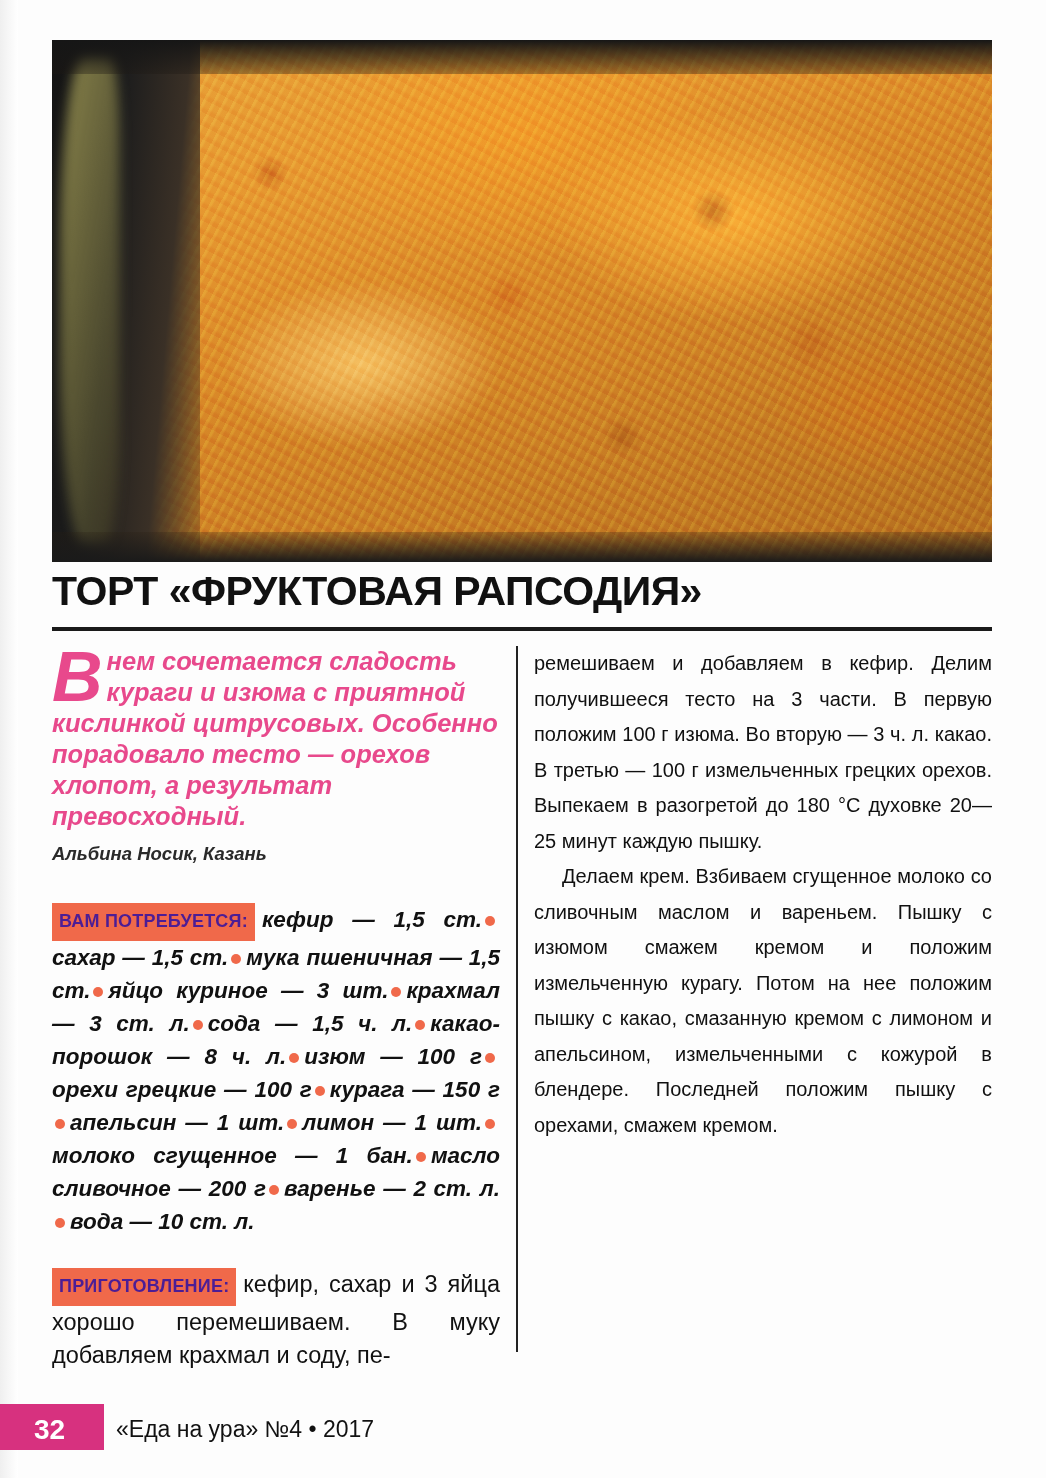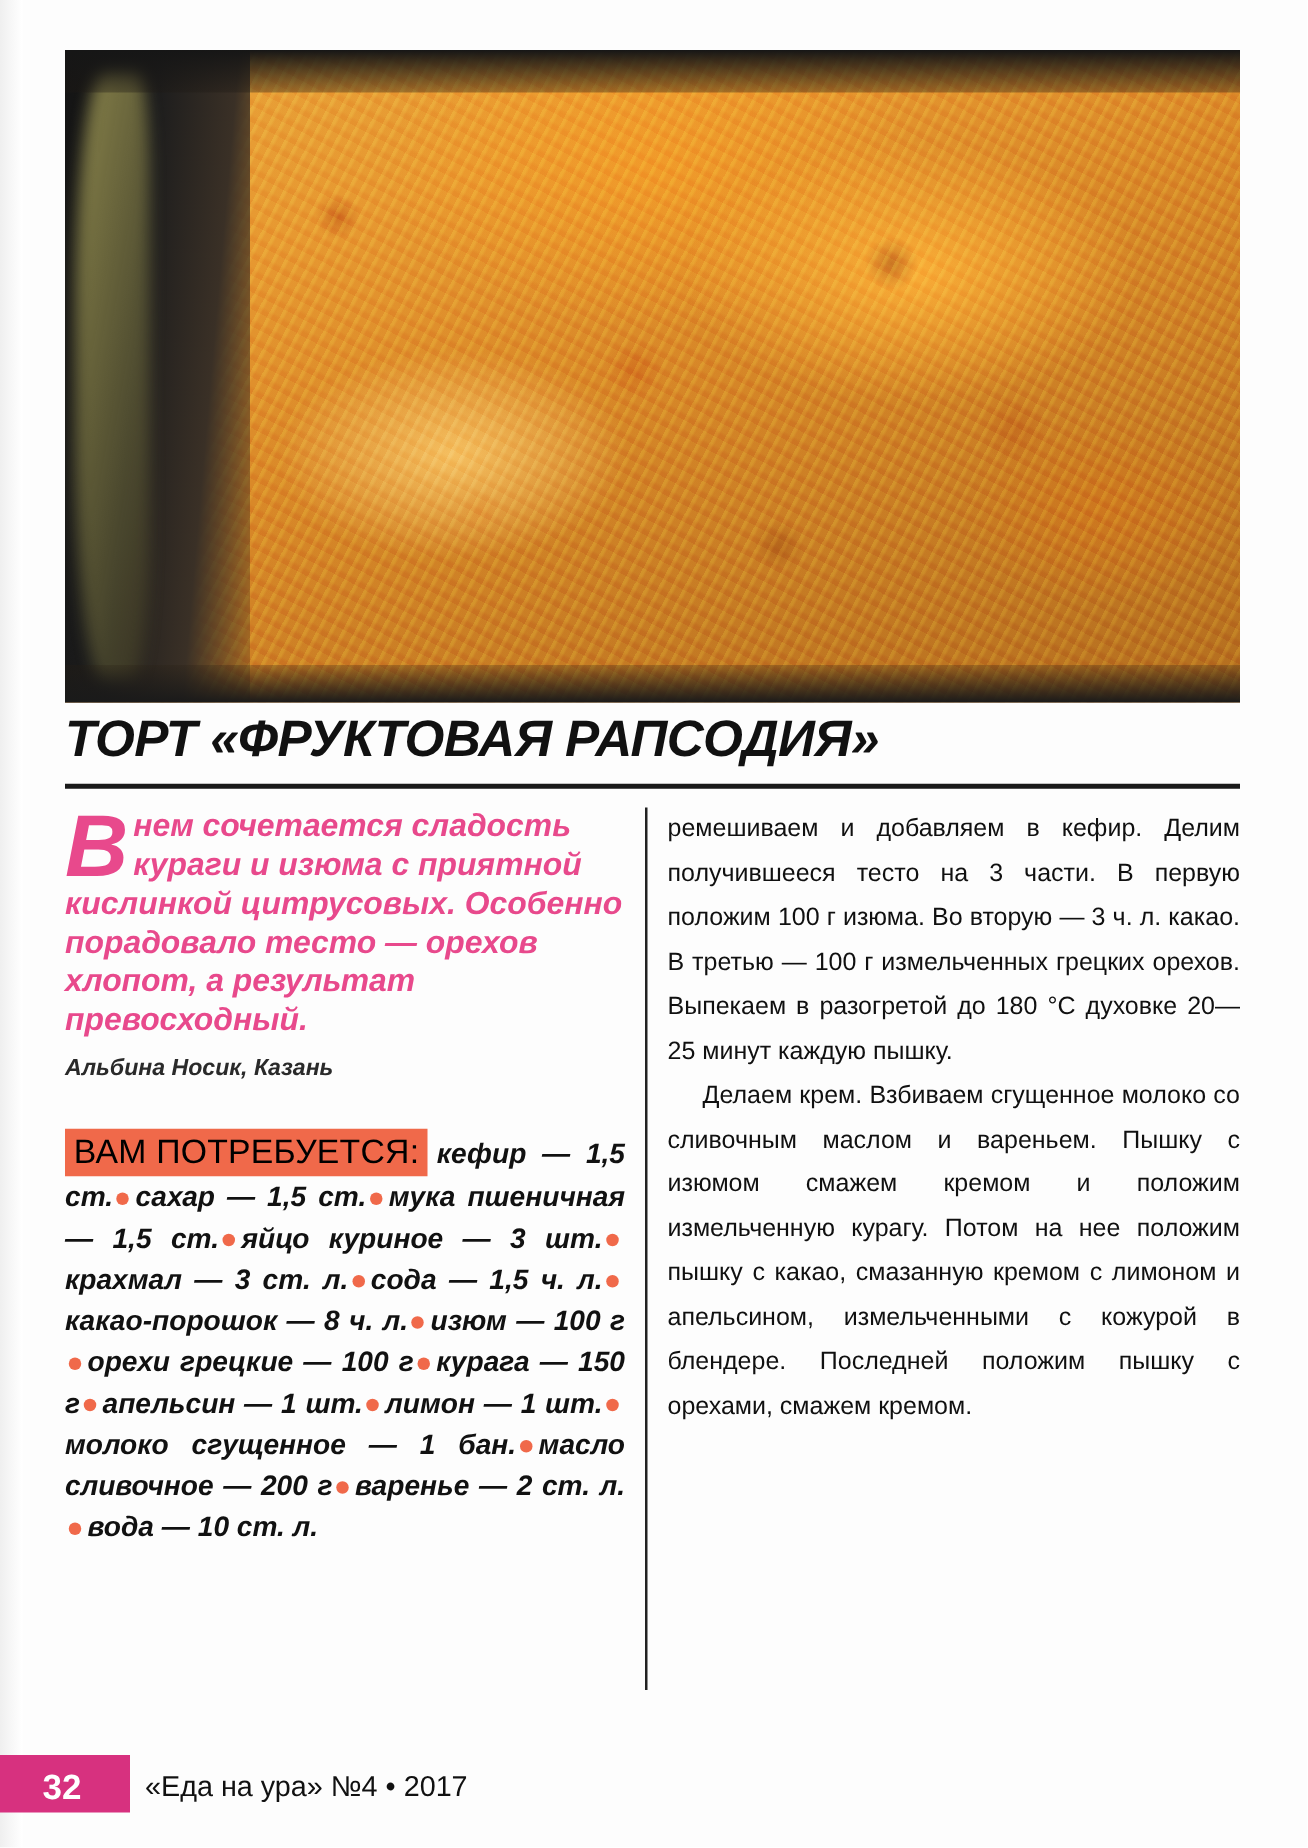--- a/index.html
+++ b/index.html
@@ -92,21 +92,20 @@
   }
 
   
   .title {
     position: absolute;
     left: 52px;
     top: 568px;
     width: 940px;
     font-family: "Liberation Sans", sans-serif;
     font-weight: bold;
-    font-style: italic;
     font-size: 41px;
     letter-spacing: -0.5px;
     color: #111;
   }
   .rule-top {
     position: absolute;
     left: 52px;
     top: 627px;
     width: 940px;
     height: 4px;
@@ -170,24 +169,24 @@
     font-style: italic;
     font-weight: bold;
     font-size: 22.5px;
     line-height: 33px;
     color: #111;
     text-align: justify;
   }
   .tag {
     display: inline-block;
     background: #f0694a;
-    color: #000000;
+    color: #4c1d95;
     font-style: normal;
-    font-weight: normal;
-    font-size: 27px;
+    font-weight: bold;
+    font-size: 18px;
     letter-spacing: 0.2px;
     padding: 2px 7px 3px 7px;
     margin-right: 7px;
     vertical-align: baseline;
   }
   .dot {
     display: inline-block;
     width: 10px;
     height: 10px;
     border-radius: 50%;
@@ -274,20 +273,23 @@
 
     <div class="lead">
       <span class="dropcap">В</span><span>нем сочетается сладость кураги и изюма с приятной кислинкой цитрусовых. Особенно порадовало тесто — орехов хлопот, а результат превосходный.</span>
       <div class="byline">Альбина Носик, Казань</div>
     </div>
 
     <div class="ingr-block">
       <span class="tag">ВАМ ПОТРЕБУЕТСЯ:</span><span id="ingredients-list"><span>кефир — 1,5 ст.</span><span class="dot"></span><span>сахар — 1,5 ст.</span><span class="dot"></span><span>мука пшеничная — 1,5 ст.</span><span class="dot"></span><span>яйцо куриное — 3 шт.</span><span class="dot"></span><span>крахмал — 3 ст. л.</span><span class="dot"></span><span>сода — 1,5 ч. л.</span><span class="dot"></span><span>какао-порошок — 8 ч. л.</span><span class="dot"></span><span>изюм — 100 г</span><span class="dot"></span><span>орехи грецкие — 100 г</span><span class="dot"></span><span>курага — 150 г</span><span class="dot"></span><span>апельсин — 1 шт.</span><span class="dot"></span><span>лимон — 1 шт.</span><span class="dot"></span><span>молоко сгущенное — 1 бан.</span><span class="dot"></span><span>масло сливочное — 200 г</span><span class="dot"></span><span>варенье — 2 ст. л.</span><span class="dot"></span><span>вода — 10 ст. л.</span></span>
     </div>
 
+    <div class="prep-block">
+      <span class="tag">ПРИГОТОВЛЕНИЕ:</span><span>кефир, сахар и 3 яйца хорошо перемешиваем. В муку добавляем крахмал и соду, пе-</span>
+    </div>
   </div>
 
   <div class="col-right">
     <div class="body-text" id="right-paragraphs">
         <p>ремешиваем и добавляем в кефир. Делим получившееся тесто на 3 части. В первую положим 100 г изюма. Во вторую — 3 ч. л. какао. В третью — 100 г измельченных грецких орехов. Выпекаем в разогретой до 180 °C духовке 20—25 минут каждую пышку.</p>
         <p>Делаем крем. Взбиваем сгущенное молоко со сливочным маслом и вареньем. Пышку с изюмом смажем кремом и положим измельченную курагу. Потом на нее положим пышку с какао, смазанную кремом с лимоном и апельсином, измельченными с кожурой в блендере. Последней положим пышку с орехами, смажем кремом.</p>
       </div>
   </div>
 
   <div class="footer-bar"></div>

